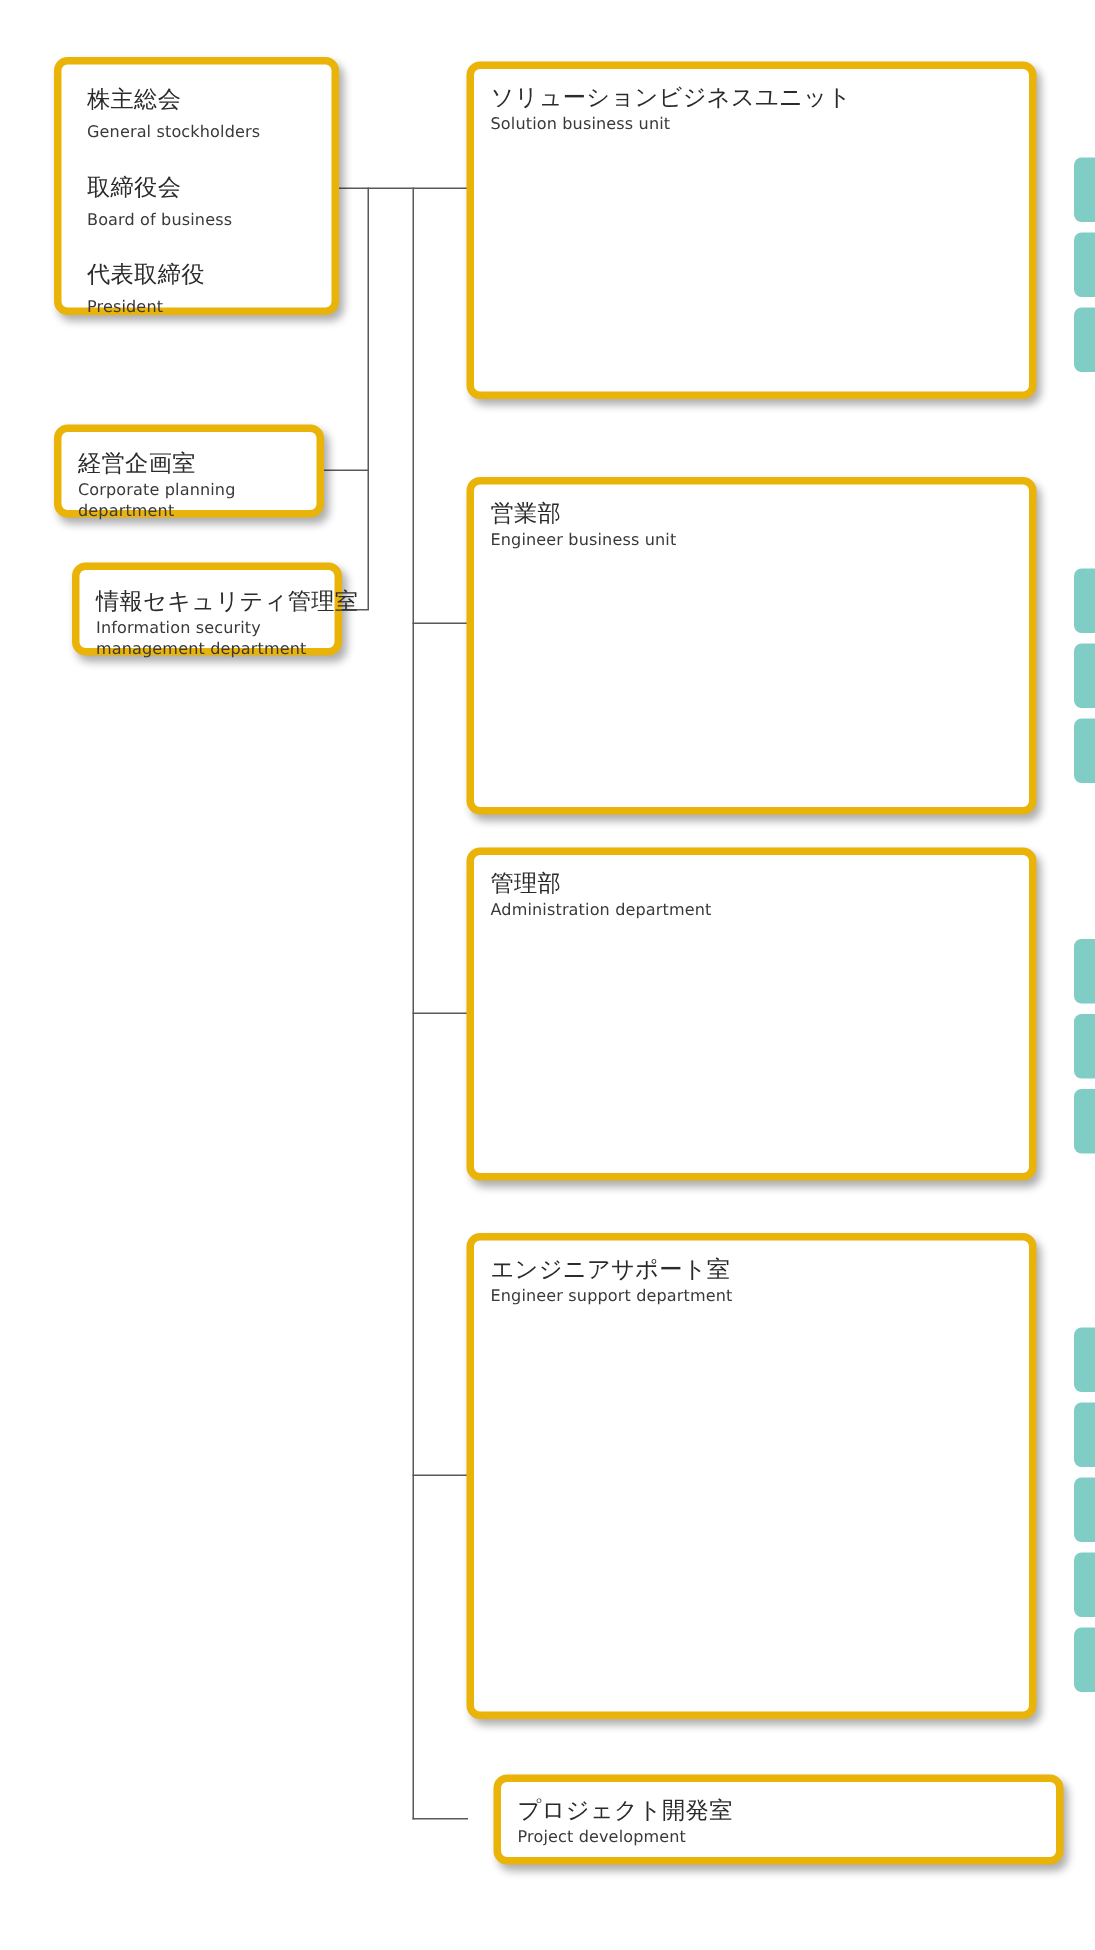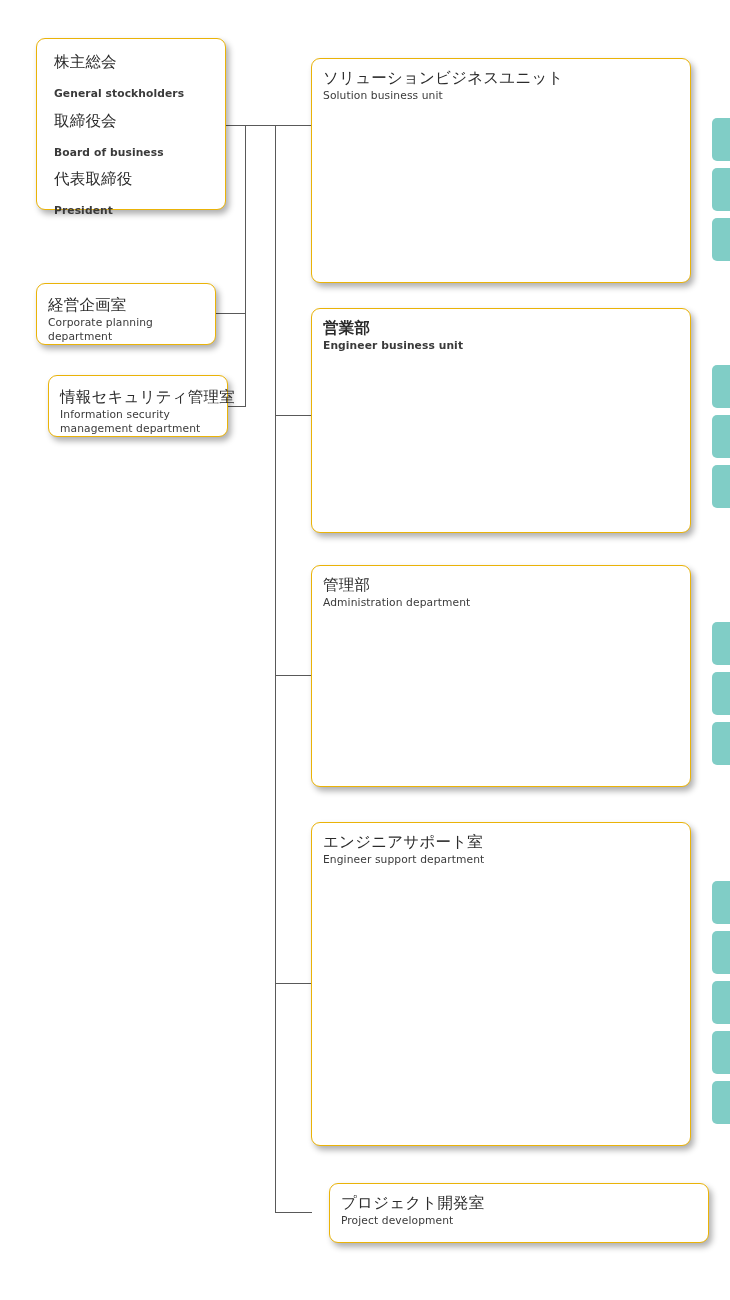--- a/index.html
+++ b/index.html
@@ -23,21 +23,21 @@
     position: absolute;
     background: #595959;
   }
   .line-h { height: 1px; }
   .line-v { width: 1px; }
 
   
   .card {
     position: absolute;
     background: #ffffff;
-    border: 1px solid #eab308;
+    border: 5px solid #eab308;
     border-radius: 9px;
     box-shadow: 3px 4px 6px rgba(0,0,0,0.32);
   }
 
   
   .jp {
     font-size: 15.5px;
     line-height: 1.28;
     color: #2b2b2b;
     white-space: pre;
@@ -47,21 +47,21 @@
     font-size: 10.7px;
     line-height: 1.32;
     color: #3a3a3a;
     white-space: pre-line;
     letter-spacing: 0.1px;
   }
 
   
   .exec-entry { position: absolute; left: 17px; }
   .exec-entry .jp { margin: 0; }
-  .exec-entry .en { margin: 14px 0 0 0; font-weight: bold; }
+  .exec-entry .en { margin: 4px 0 0 0; }
 
   
   .staff-inner { position: absolute; left: 11px; top: 12px; right: 8px; }
 
   
   .div-head { position: absolute; left: 11px; top: 10px; }
 
   
   .teal {
     position: absolute;
@@ -117,40 +117,40 @@
   </div>
 
   <div class="card" style="left:36px; top:375px; width:180px; height:62px;margin-left:12px;">
     <div class="staff-inner">
       <div class="jp">情報セキュリティ管理室</div>
       <div class="en">Information security
 management department</div>
     </div>
   </div>
 
-  <div class="card" style="left:311px; top:58px; width:380px; height:225px;padding-left:16px;">
+  <div class="card" style="left:311px; top:41px; width:380px; height:225px;padding-left:16px;">
     <div class="div-head">
       <div class="jp">ソリューションビジネスユニット</div>
       <div class="en">Solution business unit</div>
     </div>
     <div class="teal" style="top:59px;">
       
       
     </div>
     <div class="teal" style="top:109px;">
       
       
     </div>
     <div class="teal" style="top:159px;">
       
       
     </div>
   </div>
 
-  <div class="card" style="left:311px; top:308px; width:380px; height:225px;font-weight:bold;">
+  <div class="card" style="left:311px; top:318px; width:380px; height:225px;">
     <div class="div-head">
       <div class="jp">営業部</div>
       <div class="en">Engineer business unit</div>
     </div>
     <div class="teal" style="top:56px;">
       
       
     </div>
     <div class="teal" style="top:106px;">
       

